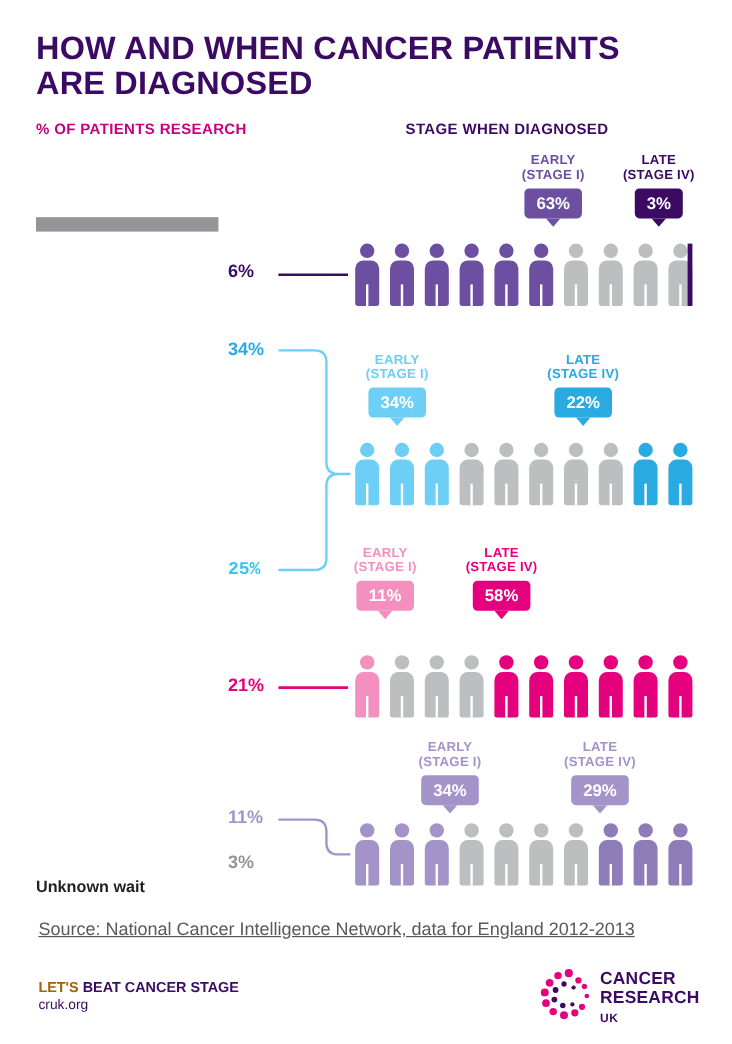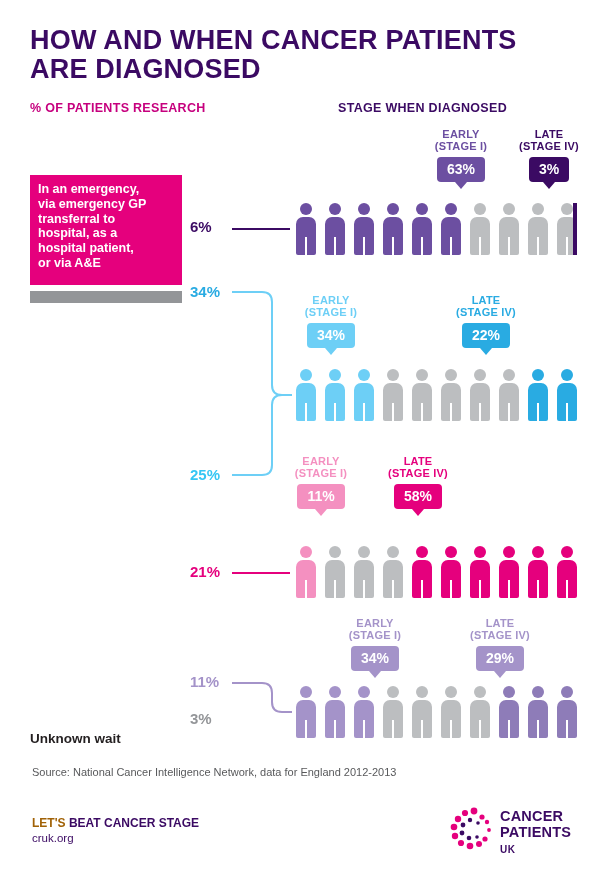--- a/index.html
+++ b/index.html
@@ -67,21 +67,21 @@
     color:#ffffff;font-size:14px;font-weight:bold;
   }
   .bubble:after{
     content:"";position:absolute;left:50%;margin-left:-6px;bottom:-7px;
     border-left:6px solid transparent;border-right:6px solid transparent;
     border-top:7px solid currentColor;
   }
 
   
   .source{
-    position:absolute;left:32px;top:765px;color:#58595b;font-size:11px;line-height:1.35;
+    position:absolute;left:32px;top:765px;color:#58595b;font-size:15px;line-height:1.35;text-decoration:underline;
   }
   .slogan{position:absolute;left:32px;top:816px;font-size:12px;font-weight:bold;}
   .slogan .lets{color:#a16207;}
   .slogan .beat{color:#3b0a63;}
   .cruk{position:absolute;left:32px;top:832px;color:#3b0a63;font-size:11.5px;}
   .logo{position:absolute;left:448px;top:806px;width:140px;height:48px;}
   .logo .txt{
     position:absolute;left:52px;top:2px;color:#3b0a63;
     font-size:14.5px;font-weight:bold;line-height:1.12;letter-spacing:0.2px;
   }
@@ -92,38 +92,30 @@
 
 <div class="title">HOW AND WHEN CANCER PATIENTS ARE DIAGNOSED</div>
 <div class="subhead-left">% OF PATIENTS RESEARCH</div>
 <div class="subhead-right">STAGE WHEN DIAGNOSED</div>
 
 <div class="bars">
 
 
 
 
-  <div class="bar" style="height:110px;background:#e5007d;">
-    <span style="white-space:pre-line;">In an emergency,
-via emergency GP
-transferral to
-hospital, as a
-hospital patient,
-or via A&amp;E</span>
-  </div>
 
 
   <div class="bar unknown" style="height:12px;background:#939598;margin-top:6px;"></div>
 </div>
 
 <div class="unknown-label" style="top:731px;">Unknown wait</div>
 
 <div class="pct" style="top:218px;color:#3b0a63;">6%</div>
 <div class="pct" style="top:283px;color:#29abe2;">34%</div>
-<div class="pct" style="top:466px;color:#35c6f4;">25%</div>
+<div class="pct" style="top:466px;color:#35c6f4;font-family:Liberation Mono, monospace;">25%</div>
 <div class="pct" style="top:563px;color:#e5007d;">21%</div>
 <div class="pct" style="top:673px;color:#a493c9;">11%</div>
 <div class="pct" style="top:710px;color:#939598;">3%</div>
 
 <svg class="connectors">
 
   <path d="M232 229 H290" stroke="#3b0a63" stroke-width="2.2" fill="none"></path>
 
   <path d="M232 292 H262 Q272 292 272 302 V385 Q272 395 282 395 H292" stroke="#6dcff6" stroke-width="2" fill="none"></path>
   <path d="M232 475 H262 Q272 475 272 465 V405 Q272 395 282 395" stroke="#6dcff6" stroke-width="2" fill="none"></path>
@@ -447,16 +439,16 @@
       <circle cx="22" cy="14" r="2.2" fill="#3b0a63"></circle>
       <circle cx="15" cy="19" r="2.4" fill="#3b0a63"></circle>
       <circle cx="14" cy="27" r="2.4" fill="#3b0a63"></circle>
       <circle cx="21" cy="32" r="2.3" fill="#3b0a63"></circle>
       <circle cx="29" cy="31" r="1.8" fill="#3b0a63"></circle>
       <circle cx="30" cy="17" r="1.8" fill="#3b0a63"></circle>
     </g>
   </svg>
   <div class="txt">
     <span>CANCER</span><br>
-    <span>PATIENTS</span><br>
+    <span>RESEARCH</span><br>
     <span class="uk">UK</span>
   </div>
 </div>
 
 </body></html>

